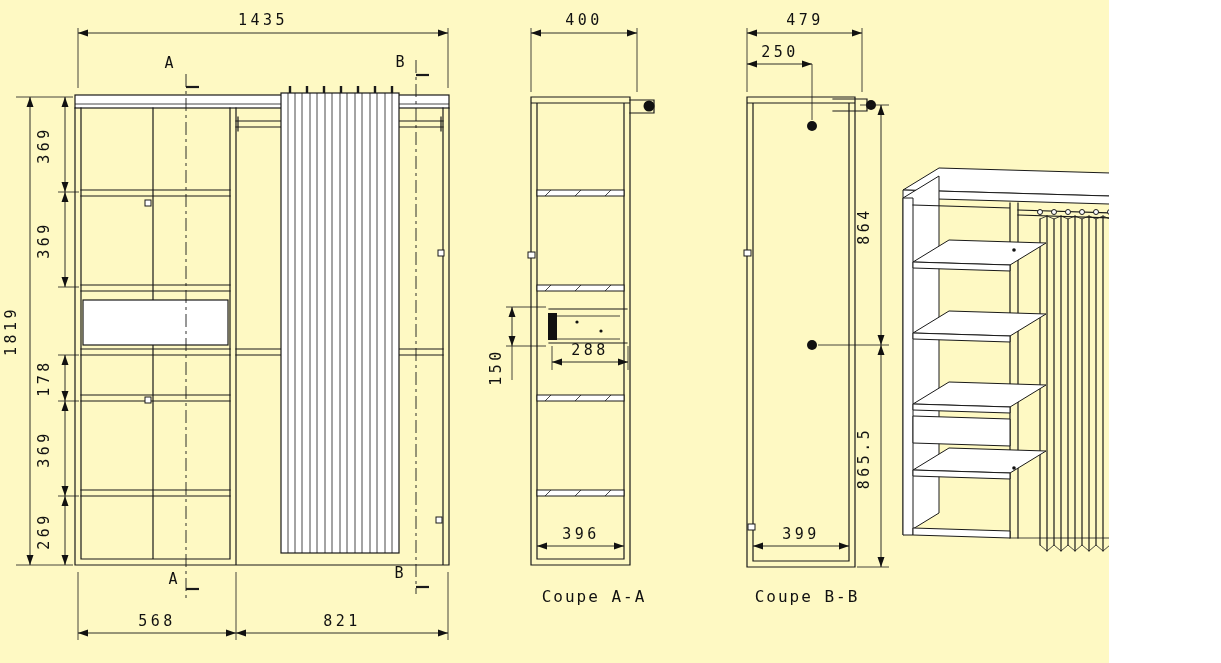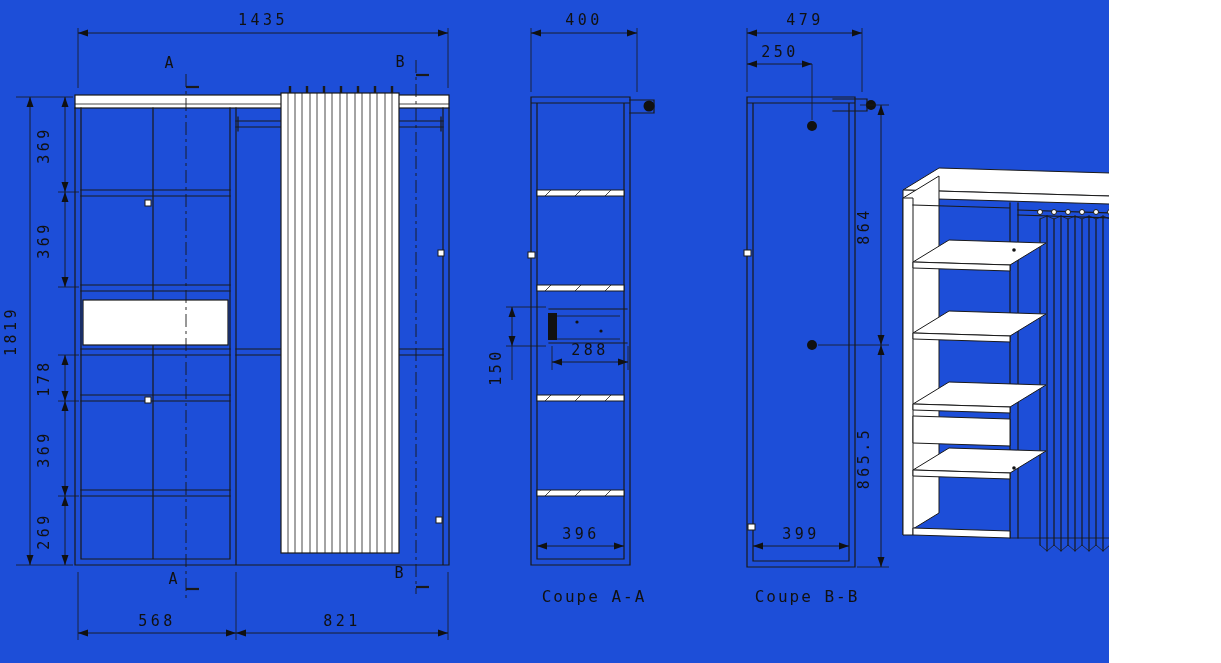--- a/index.html
+++ b/index.html
@@ -1,16 +1,16 @@
 <!DOCTYPE html>
 <html><head>
 <meta charset="utf-8">
 <style>
   html,body{margin:0;padding:0;background:#ffffff;}
-  .stage{width:1109px;height:663px;background:#1d4ed8;position:relative;overflow:hidden;border-bottom:1px solid #d9d9d9;}
+  .stage{width:1109px;height:663px;background:#fef9c3;position:relative;overflow:hidden;border-bottom:1px solid #d9d9d9;}
   svg{display:block;}
   .ln{stroke:#1a1a1a;stroke-width:1.2;fill:none;stroke-linecap:square;}
   .thin{stroke:#1a1a1a;stroke-width:0.8;fill:none;}
   .dim{stroke:#1a1a1a;stroke-width:0.9;fill:none;}
   .dd{stroke:#1a1a1a;stroke-width:0.9;fill:none;stroke-dasharray:13 4 3 4;}
   .tick{stroke:#1a1a1a;stroke-width:2.2;}
   .fw{fill:#ffffff;stroke:#1a1a1a;stroke-width:1.2;}
   .pin{fill:#ffffff;stroke:#1a1a1a;stroke-width:1;}
   .blk{fill:#111111;stroke:none;}
   .dimtxt{font-family:"DejaVu Sans Mono",monospace;font-size:15px;letter-spacing:3.5px;fill:#111111;}

